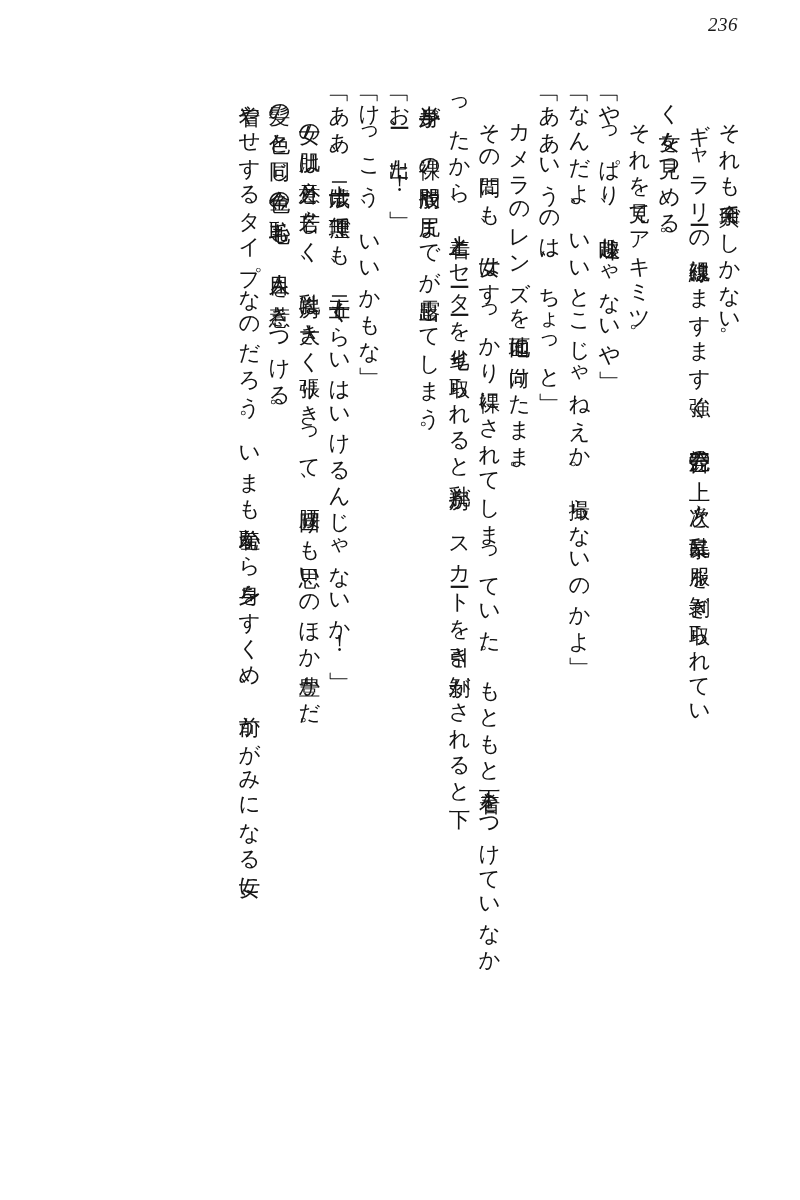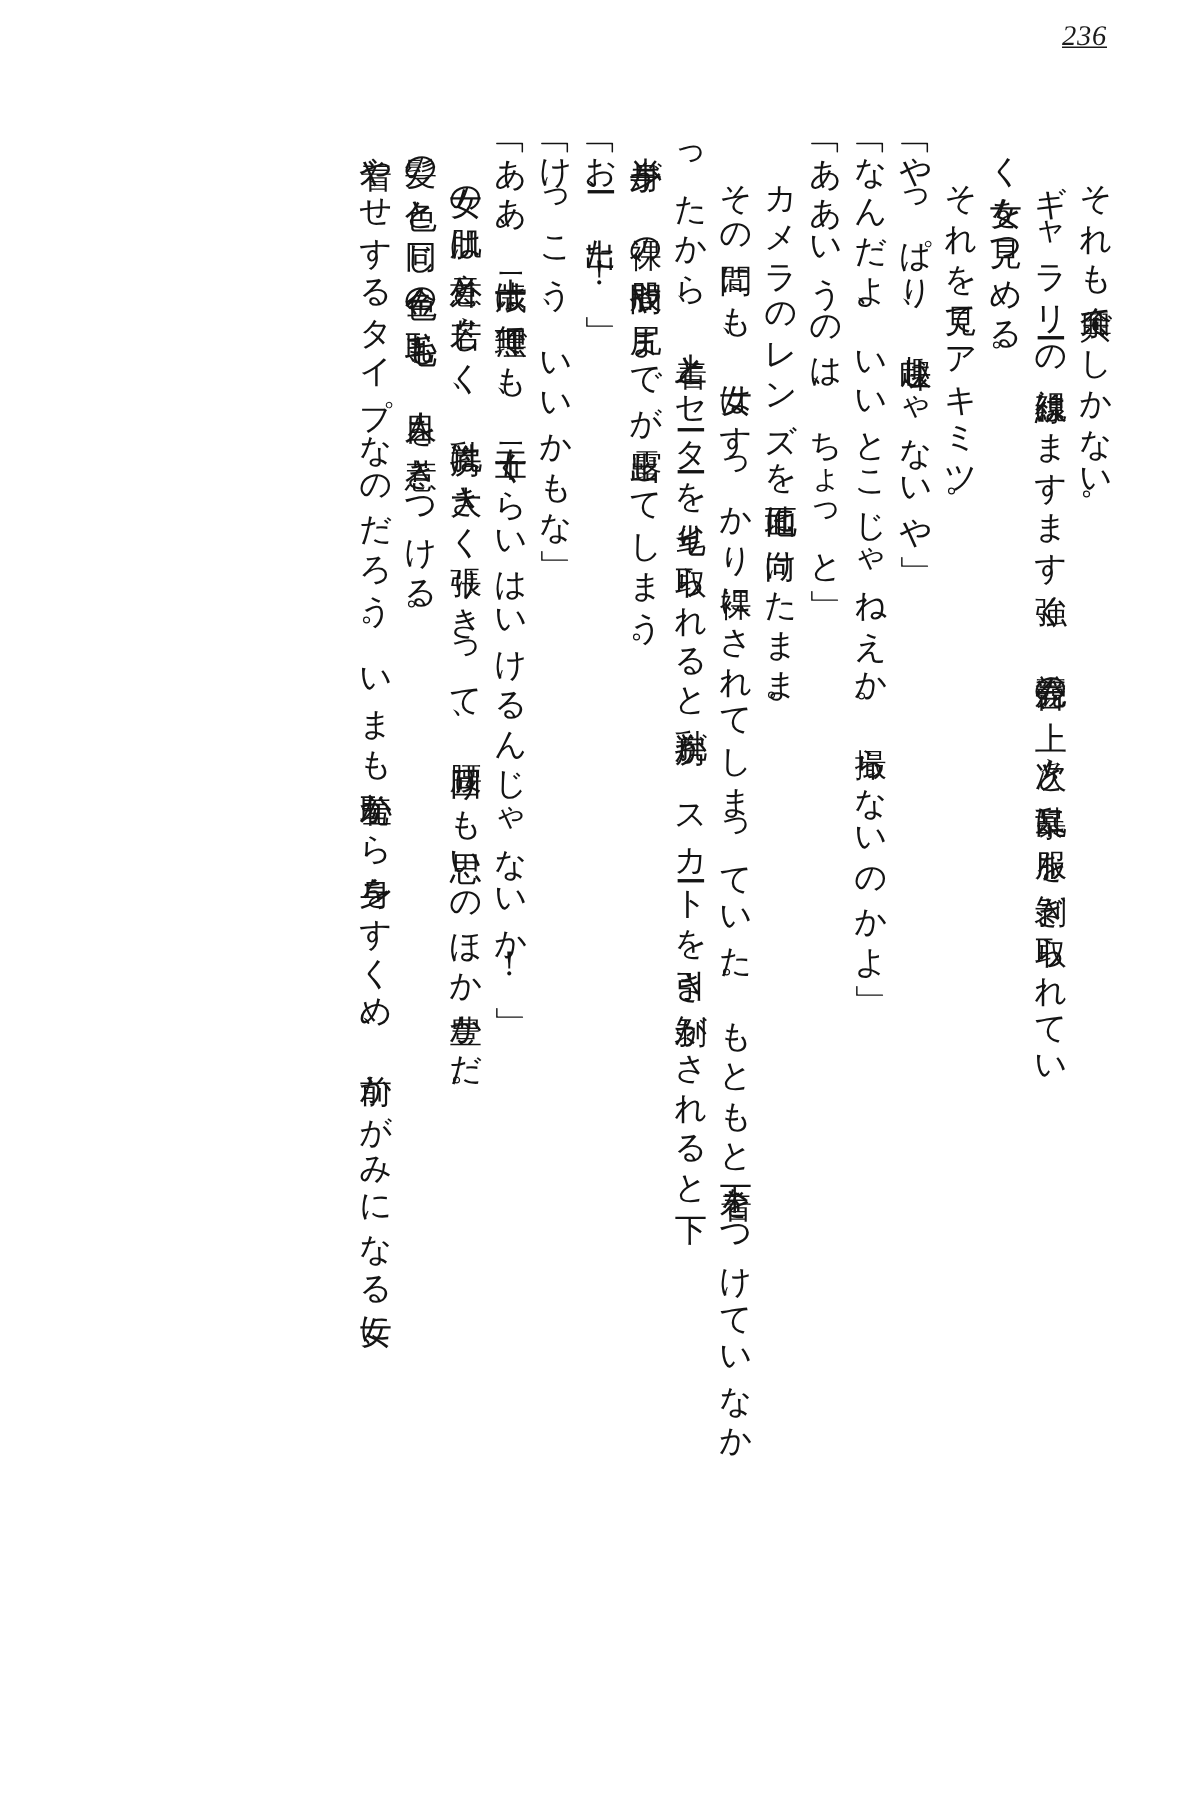--- a/index.html
+++ b/index.html
@@ -25,21 +25,20 @@
   
   .page-number {
     position: absolute;
     top: 14px;
     right: 62px;
     font-size: 19px;
     font-style: italic;
     font-family: "Liberation Serif", "DejaVu Serif", serif;
     color: #1a1a1a;
     letter-spacing: 0.5px;
-    text-decoration: underline;
   }
 
   
   .text-block {
     position: absolute;
     top: 88px;
     right: 60px;
     left: 56px;
     height: 1055px;
     display: flex;

